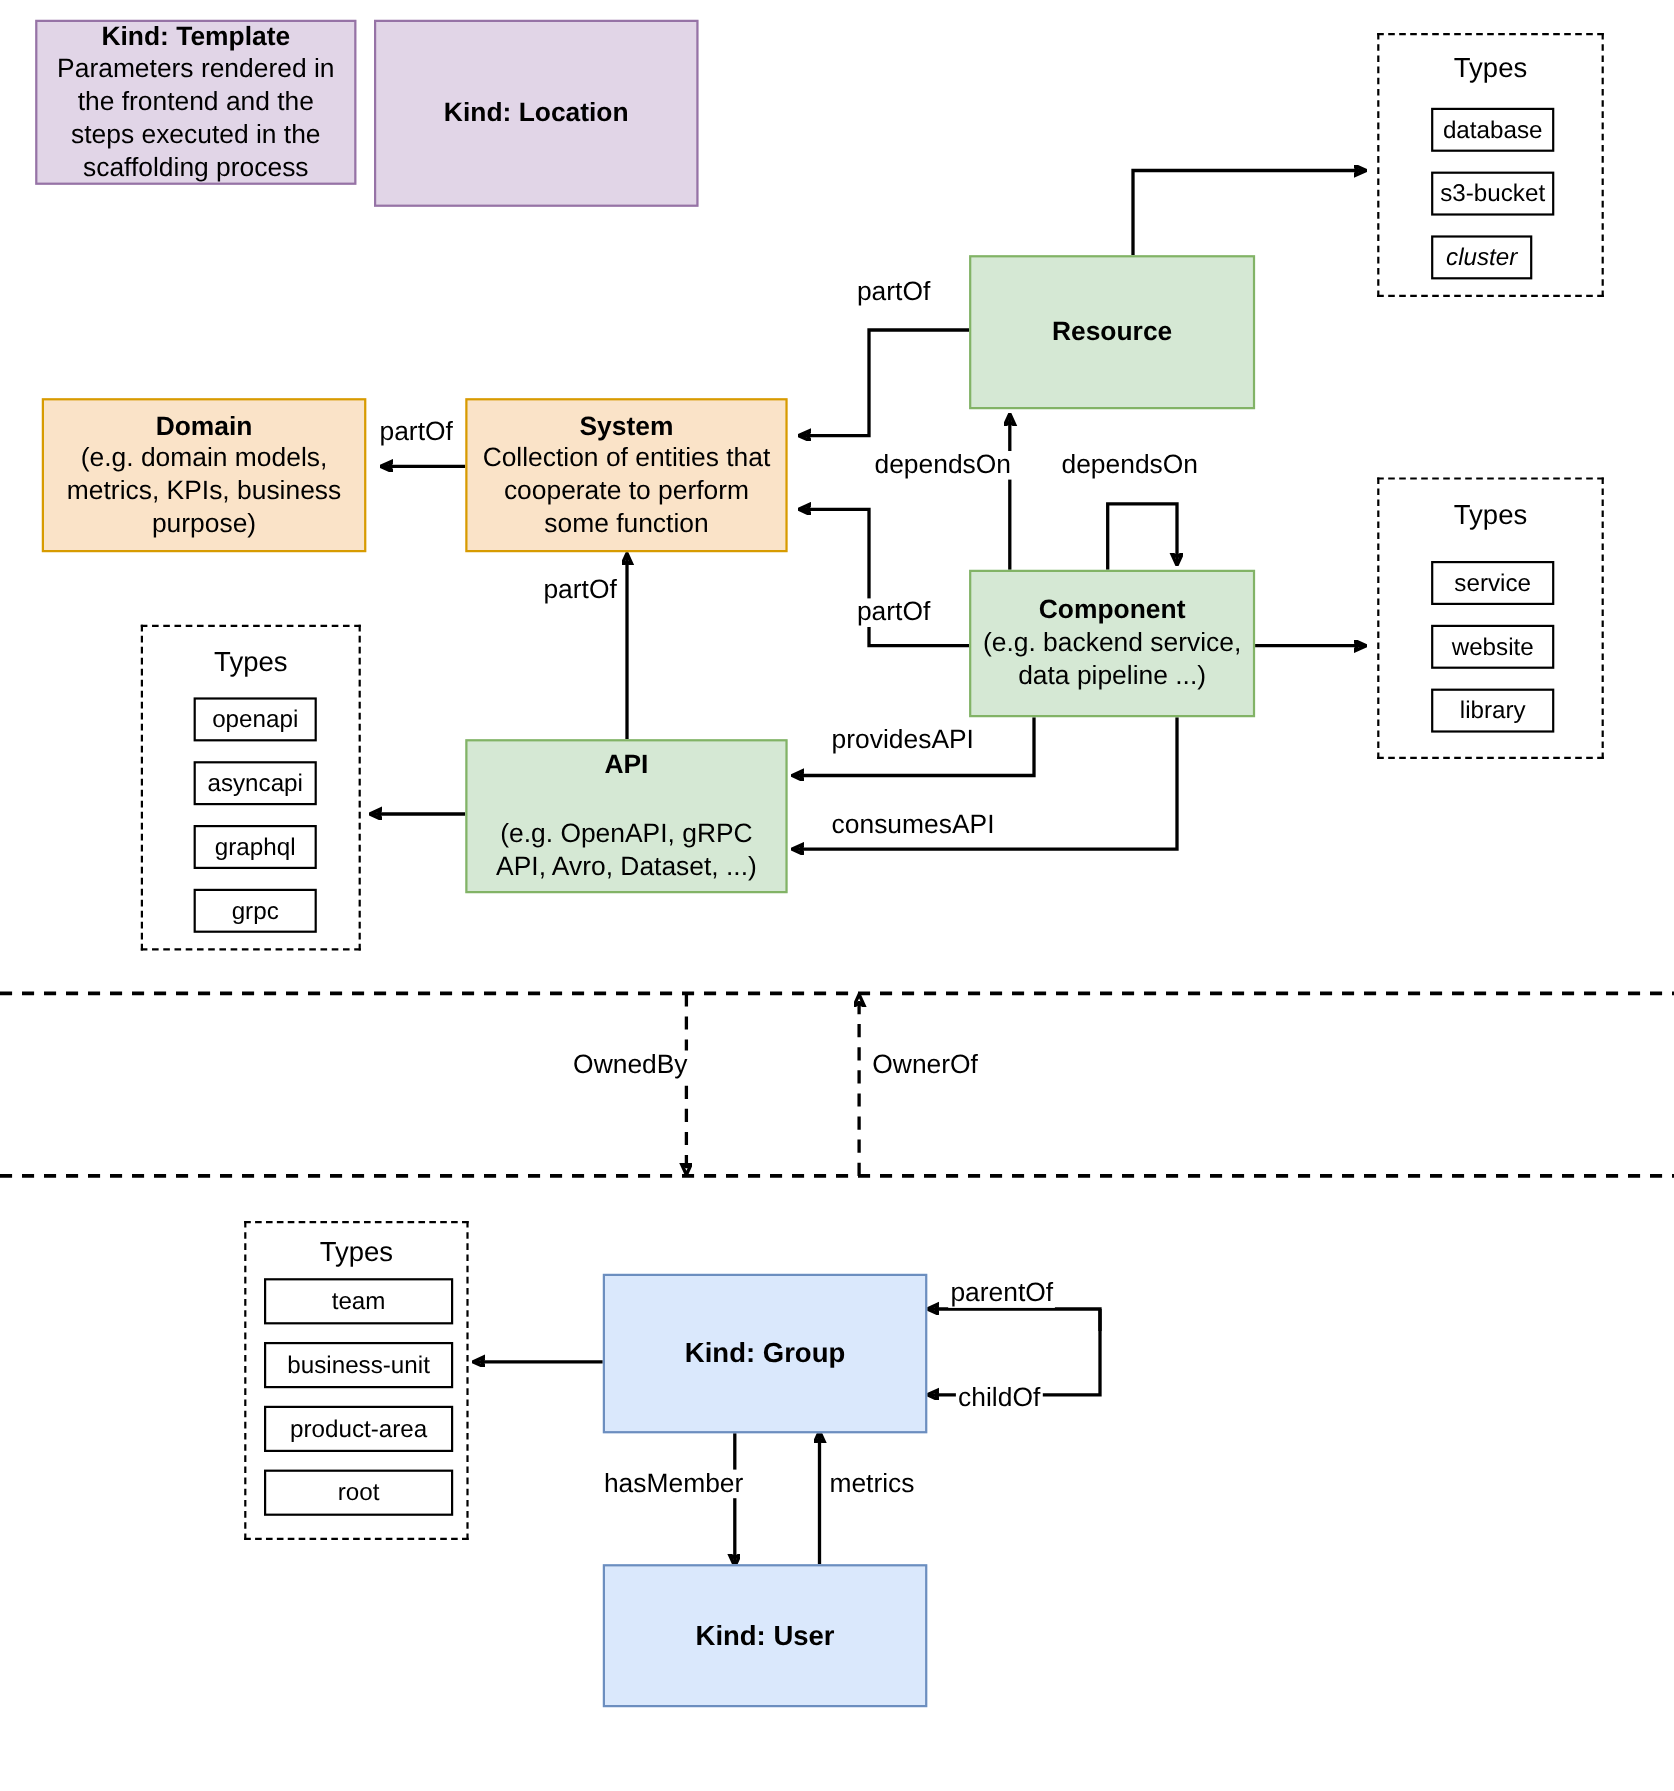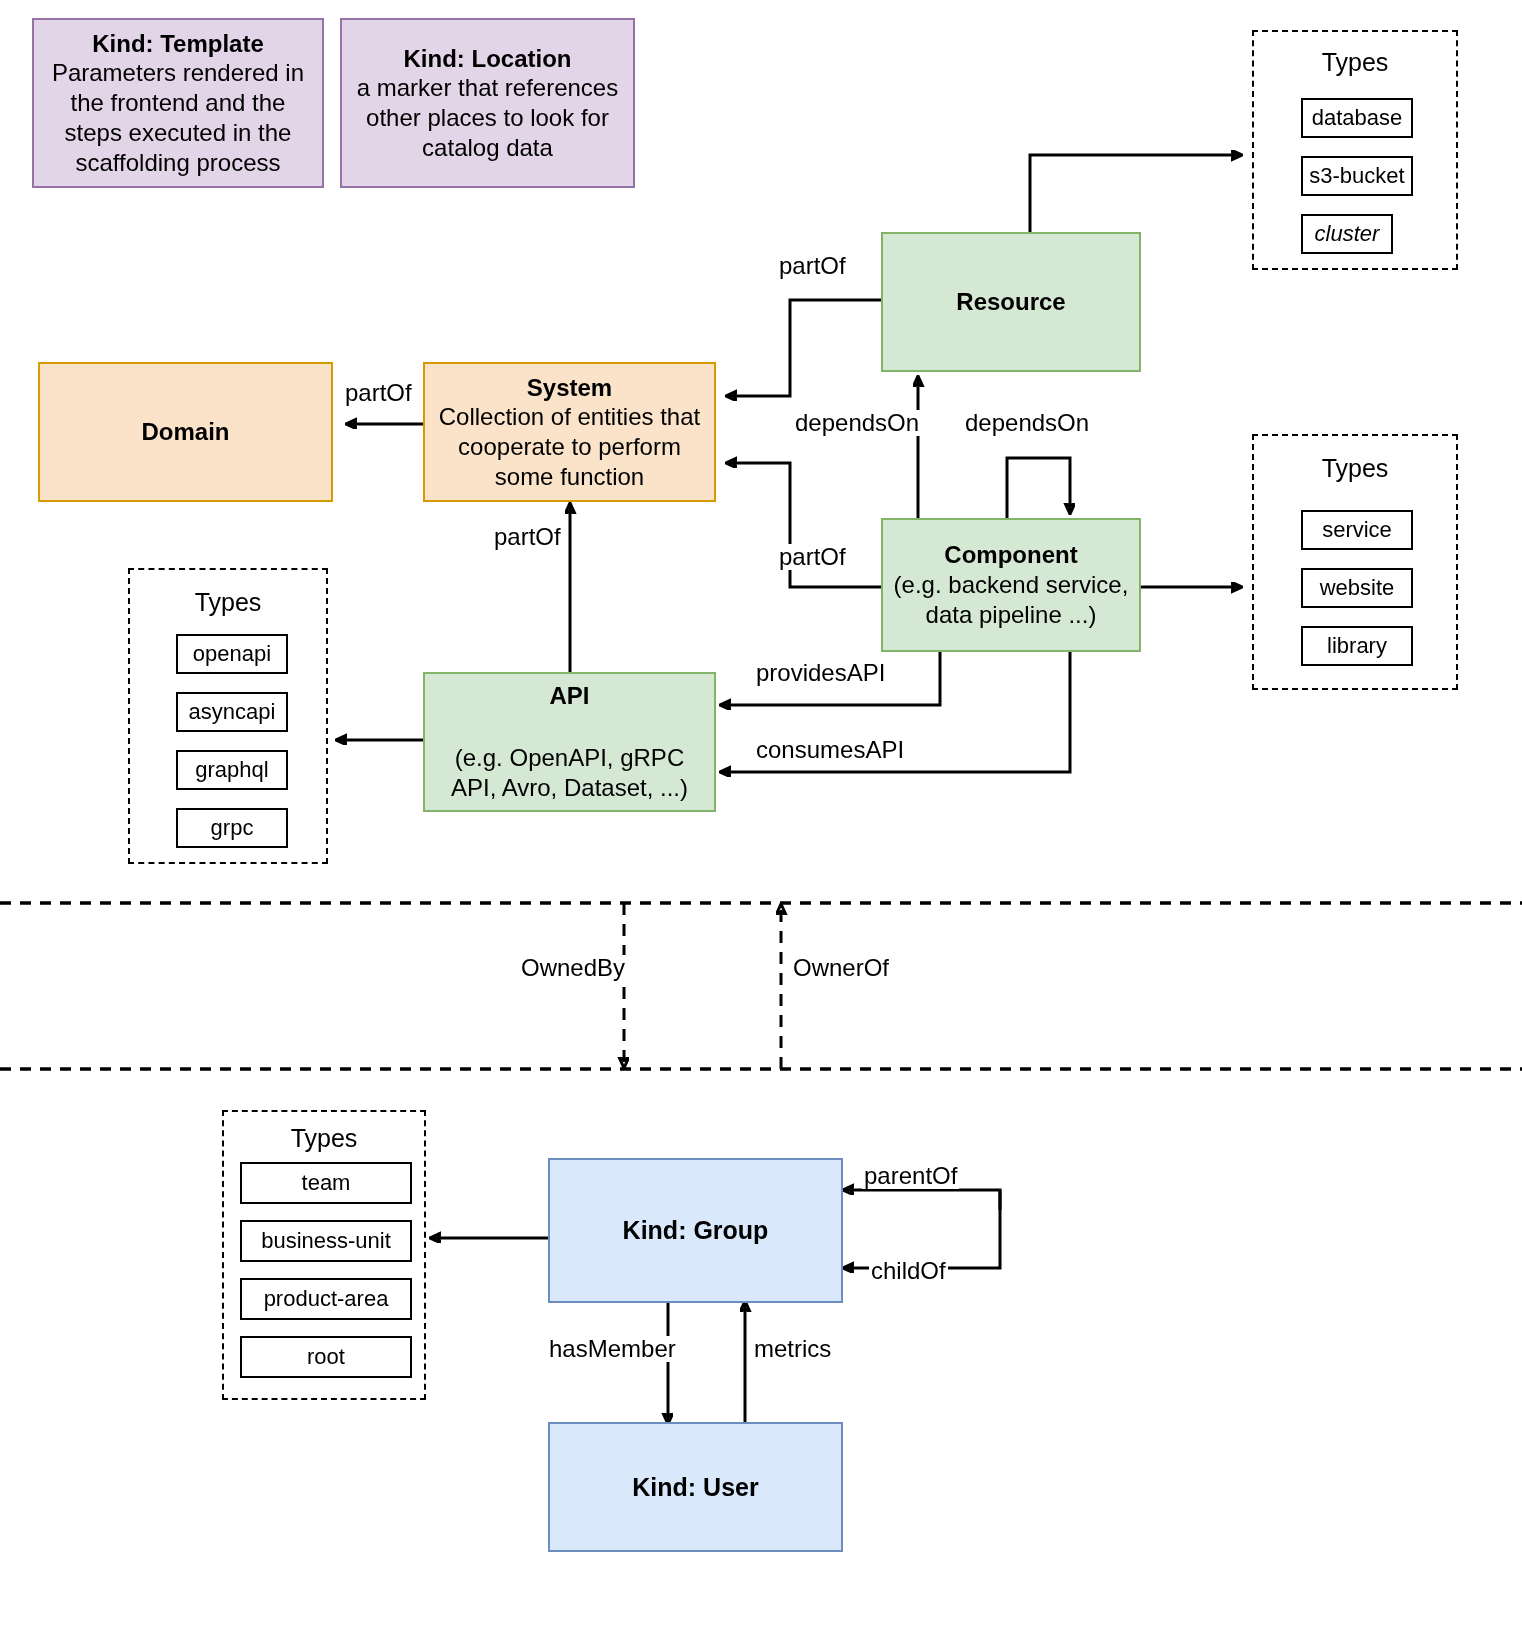--- a/index.html
+++ b/index.html
@@ -97,32 +97,32 @@
 
     <path d="M1000,1210 L1000,1190 L845,1190" marker-end="url(#arrow)"></path>
 
     <path d="M1000,1190 L1000,1268 L845,1268" marker-end="url(#arrow)"></path>
 
     <path d="M668,1300 L668,1422" marker-end="url(#arrow)"></path>
 
     <path d="M745,1422 L745,1303" marker-end="url(#arrow)"></path>
   </svg>
 
-  <div class="node kind-template" style="left:32px;top:18px;width:292px;height:170px;padding:6px 10px;">
+  <div class="node kind-template" style="left:32px;top:18px;width:292px;height:150px;padding:6px 10px;">
     <div class="title">Kind: Template</div>
     <div class="sub">Parameters rendered in the frontend and the steps executed in  the scaffolding process</div>
   </div>
 
   <div class="node kind-location" style="left:340px;top:18px;width:295px;height:170px;padding:6px 12px;">
     <div class="title">Kind: Location</div>
-    <div class="sub">a marker that references other places to look for catalog data</div>
   </div>
 
   <div class="node kind-orange" style="left:38px;top:362px;width:295px;height:140px;padding:21px 10px;">
     <div class="title">Domain</div>
+    <div class="sub">(e.g.  domain models, metrics, KPIs, business purpose)</div>
   </div>
 
   <div class="node kind-orange" style="left:423px;top:362px;width:293px;height:140px;padding:4px 8px;">
     <div class="title">System</div>
     <div class="sub">Collection of entities that cooperate to perform some function</div>
   </div>
 
   <div class="node kind-green" style="left:881px;top:232px;width:260px;height:140px;padding:4px 8px;">
     <div class="title">Resource</div>
   </div>

